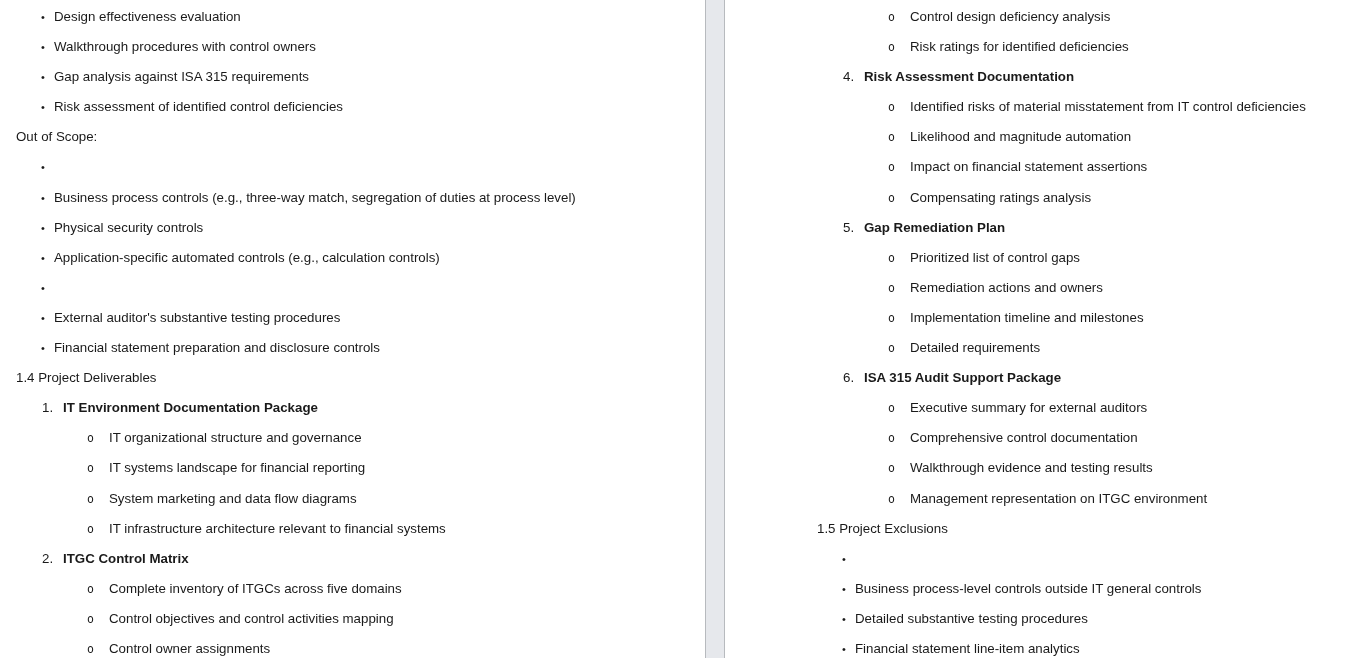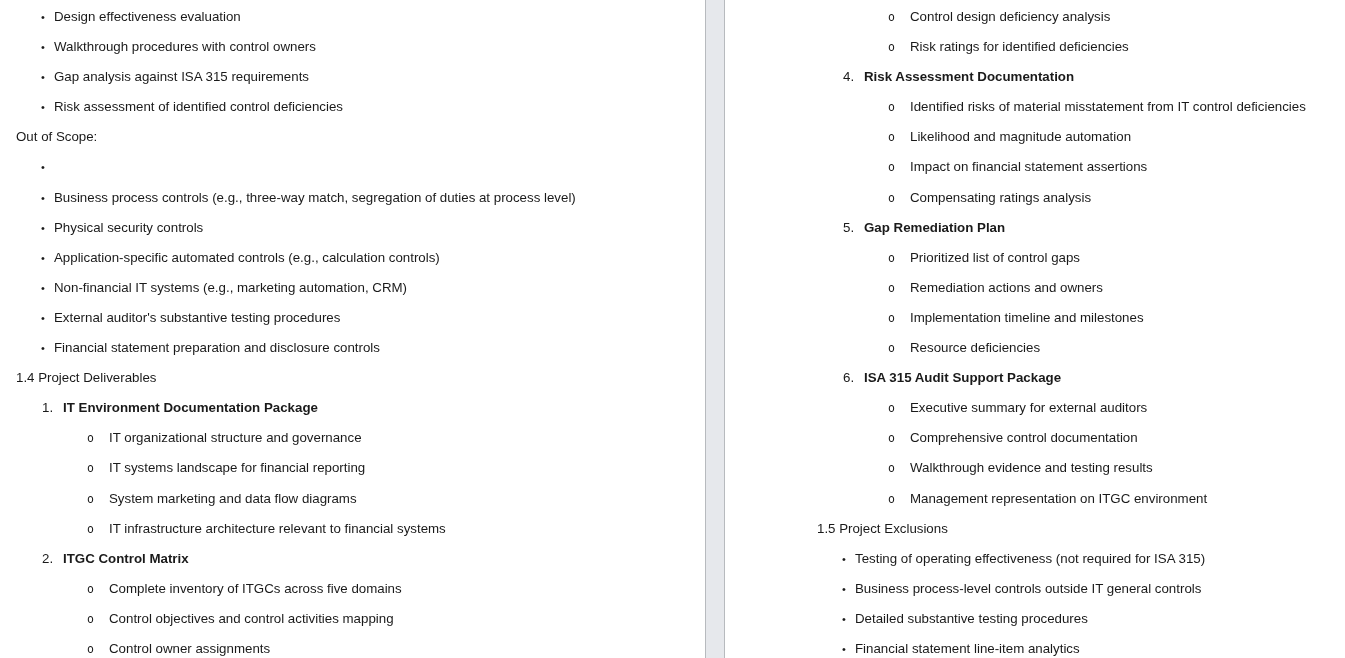--- a/index.html
+++ b/index.html
@@ -90,21 +90,20 @@
       <div class="line bullet">
         <span class="marker">•</span>
         <span class="txt">Physical security controls</span>
       </div>
       <div class="line bullet">
         <span class="marker">•</span>
         <span class="txt">Application-specific automated controls (e.g., calculation controls)</span>
       </div>
       <div class="line bullet">
         <span class="marker">•</span>
-        <span class="txt">Non-financial IT systems (e.g., marketing automation, CRM)</span>
       </div>
       <div class="line bullet">
         <span class="marker">•</span>
         <span class="txt">External auditor's substantive testing procedures</span>
       </div>
       <div class="line bullet">
         <span class="marker">•</span>
         <span class="txt">Financial statement preparation and disclosure controls</span>
       </div>
       <div class="line heading">
@@ -192,21 +191,21 @@
       <div class="line sub">
         <span class="marker">o</span>
         <span class="txt">Remediation actions and owners</span>
       </div>
       <div class="line sub">
         <span class="marker">o</span>
         <span class="txt">Implementation timeline and milestones</span>
       </div>
       <div class="line sub">
         <span class="marker">o</span>
-        <span class="txt">Resource deficiencies</span>
+        <span class="txt">Detailed requirements</span>
       </div>
       <div class="line number">
         <span class="marker">6.</span>
         <span class="txt">ISA 315 Audit Support Package</span>
       </div>
       <div class="line sub">
         <span class="marker">o</span>
         <span class="txt">Executive summary for external auditors</span>
       </div>
       <div class="line sub">
@@ -219,21 +218,20 @@
       </div>
       <div class="line sub">
         <span class="marker">o</span>
         <span class="txt">Management representation on ITGC environment</span>
       </div>
       <div class="line heading">
         <span class="txt">1.5 Project Exclusions</span>
       </div>
       <div class="line bullet">
         <span class="marker">•</span>
-        <span class="txt">Testing of operating effectiveness (not required for ISA 315)</span>
       </div>
       <div class="line bullet">
         <span class="marker">•</span>
         <span class="txt">Business process-level controls outside IT general controls</span>
       </div>
       <div class="line bullet">
         <span class="marker">•</span>
         <span class="txt">Detailed substantive testing procedures</span>
       </div>
       <div class="line bullet">

